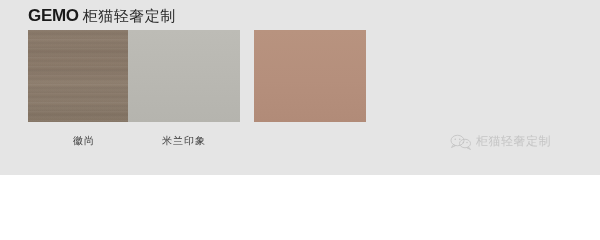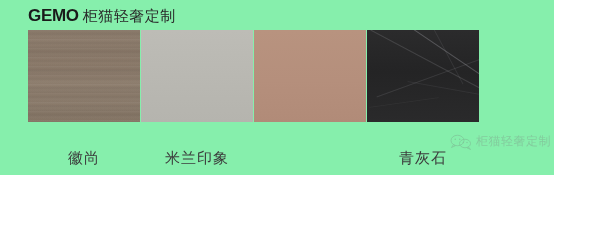--- a/index.html
+++ b/index.html
@@ -9,23 +9,23 @@
   body {
     width: 600px;
     height: 175px;
     background: #ffffff;
     font-family: "Liberation Sans", sans-serif;
     overflow: hidden;
     position: relative;
   }
   .page {
     position: relative;
-    width: 554px;
+    width: 600px;
     height: 175px;
-    background: #86efac;
+    background: #e5e5e5;
   }
 
   
   .header {
     position: absolute;
     left: 28px;
     top: 6px;
     display: flex;
     align-items: baseline;
     gap: 4px;
@@ -55,21 +55,21 @@
     top: 30px;
     width: 600px;
     height: 120px;
   }
   .swatch-cell {
     position: absolute;
     top: 0;
     width: 112px;
   }
   .swatch-cell.c0 { left: 28px; }
-  .swatch-cell.c1 { left: 141px; }
+  .swatch-cell.c1 { left: 128px; }
   .swatch-cell.c2 { left: 254px; }
   .swatch-cell.c3 { left: 367px; }
   .swatch-cell.c4 { left: 480px; }
 
   .swatch-tile {
     position: relative;
     width: 112px;
     height: 92px;
     overflow: hidden;
   }
@@ -147,25 +147,25 @@
       repeating-linear-gradient(
         to bottom,
         rgba(180,148,104,0.30) 0px,
         rgba(214,186,146,0.14) 10px,
         rgba(172,140,96,0.26) 19px
       );
     opacity: .5;
   }
 
   .swatch-label {
-    margin-top: 27px;
+    margin-top: 12px;
     width: 112px;
     text-align: center;
     font-family: "DejaVu Sans", sans-serif;
-    font-size: 15px;
+    font-size: 10px;
     color: #3b3b3b;
     letter-spacing: 1px;
     white-space: nowrap;
   }
 
   
   .watermark {
     position: absolute;
     left: 450px;
     top: 133px;
@@ -207,31 +207,20 @@
 
     <div class="swatch-cell c1">
       <div class="swatch-tile tile-1"></div>
       <div class="swatch-label">米兰印象</div>
     </div>
 
     <div class="swatch-cell c2">
       <div class="swatch-tile tile-2"></div>
     </div>
 
-    <div class="swatch-cell c3">
-      <div class="swatch-tile tile-3">
-        <span class="vein v1"></span>
-        <span class="vein v2"></span>
-        <span class="vein v3"></span>
-        <span class="vein v4"></span>
-        <span class="vein v5"></span>
-        <span class="vein v6"></span>
-      </div>
-      <div class="swatch-label">青灰石</div>
-    </div>
 
 
   </div>
 
   <div class="watermark">
     <svg class="watermark-icon" viewBox="0 0 44 32">
       <ellipse cx="15" cy="13" rx="13" ry="10.5" fill="none" stroke="#6f6f6f" stroke-width="1.6"></ellipse>
       <path d="M7 21 L3 27 L10.5 23.5 Z" fill="none" stroke="#6f6f6f" stroke-width="1.6" stroke-linejoin="round"></path>
       <circle cx="10.5" cy="10.5" r="1.5" fill="#6f6f6f"></circle>
       <circle cx="19.5" cy="10.5" r="1.5" fill="#6f6f6f"></circle>

